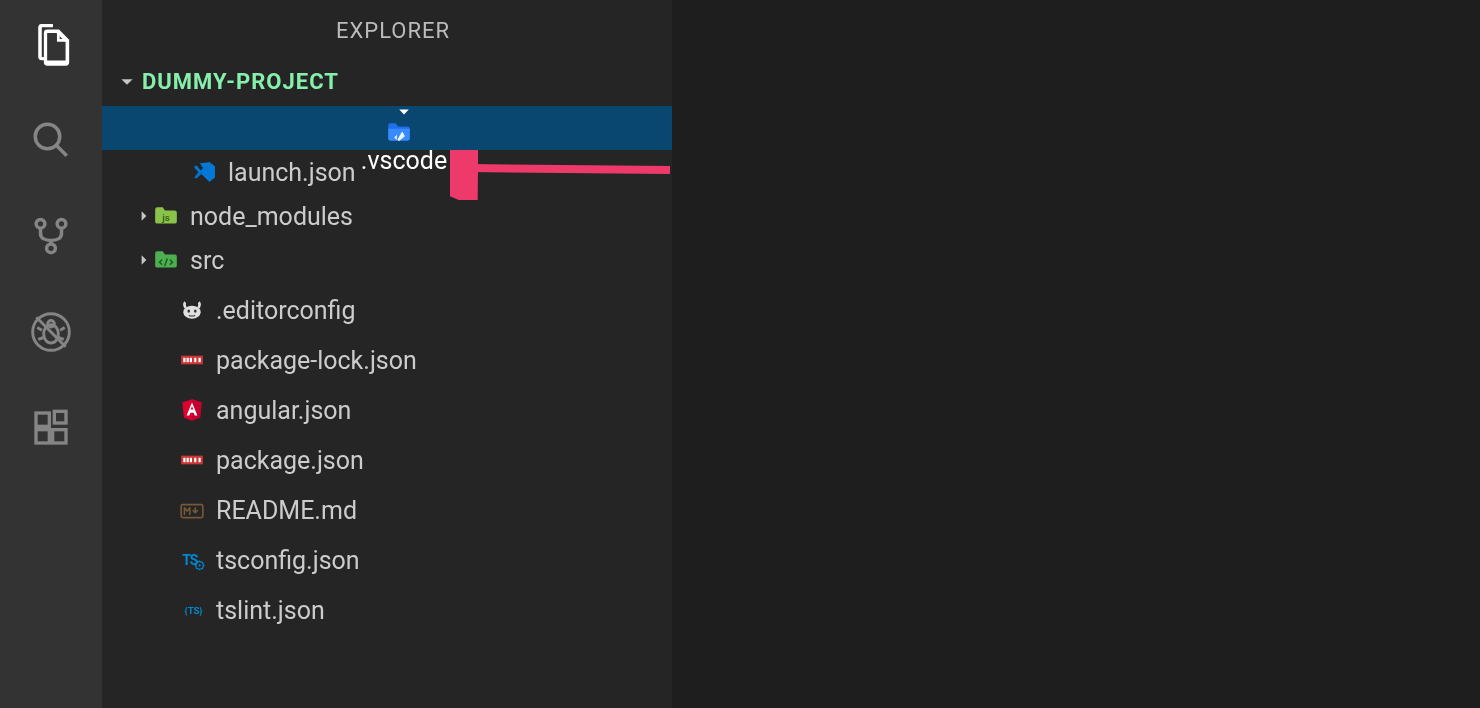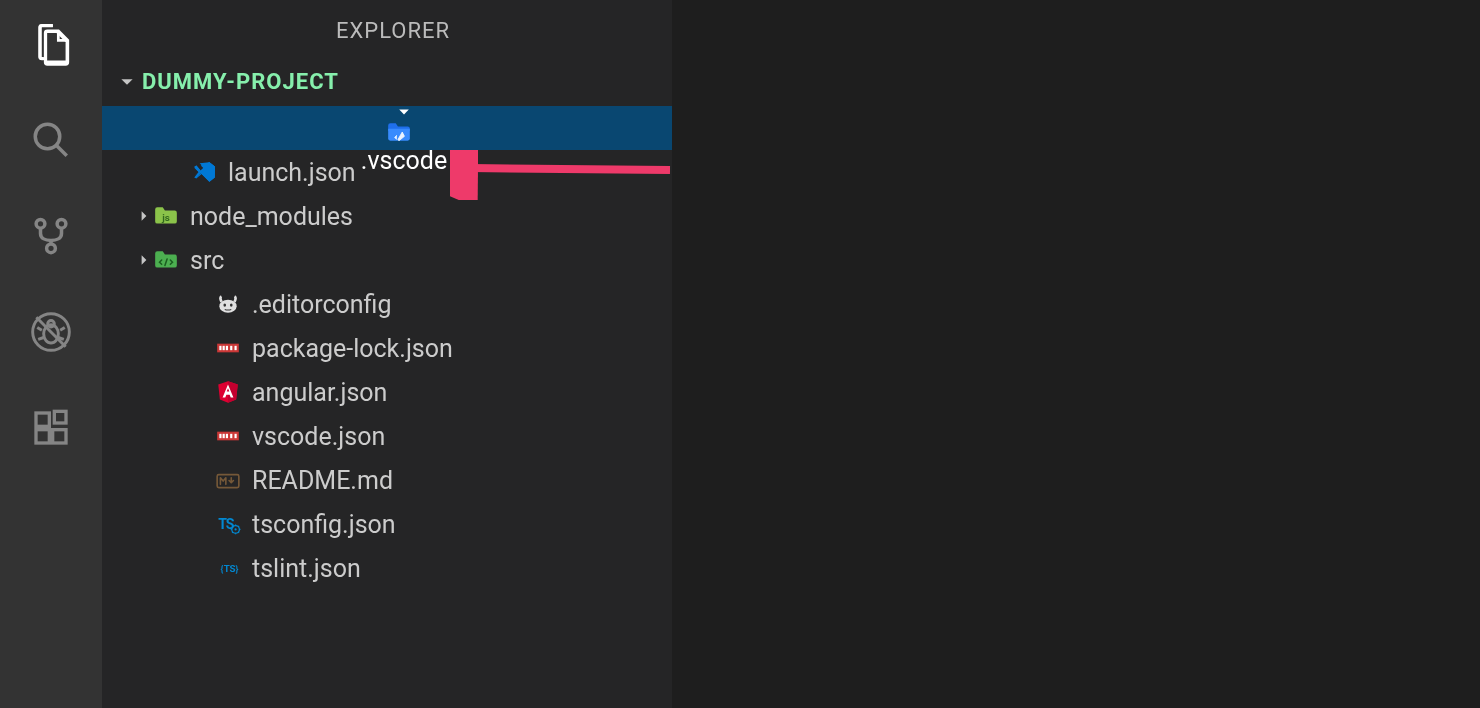--- a/index.html
+++ b/index.html
@@ -94,21 +94,21 @@
     justify-content: center;
     margin-right: 10px;
     flex-shrink: 0;
     text-decoration: underline;
   }
   .tree-item .label {
     white-space: nowrap;
   }
   .indent-0 { padding-left: 34px; }
   .indent-1 { padding-left: 72px; }
-  .file-indent-0 { padding-left: 96px; }
+  .file-indent-0 { padding-left: 60px; margin-top: 6px; }
   .spacer-nochevron { width: 16px; flex-shrink: 0; }
   .editor {
     flex: 1;
     background: #1e1e1e;
   }
   .arrow-annotation {
     position: absolute;
     left: 450px;
     top: 150px;
     pointer-events: none;
@@ -286,21 +286,21 @@
       <span class="icon">
         <svg width="26" height="26" viewBox="0 0 24 24">
           <rect x="2" y="8" width="20" height="8" fill="#cb3837"></rect>
           <rect x="4" y="10" width="2" height="4" fill="#fff"></rect>
           <rect x="7" y="10" width="2" height="4" fill="#fff"></rect>
           <rect x="10" y="10" width="2" height="4" fill="#fff"></rect>
           <rect x="14" y="10" width="2" height="4" fill="#fff"></rect>
           <rect x="18" y="10" width="2" height="4" fill="#fff"></rect>
         </svg>
       </span>
-      <span class="label">vscode.json</span>
+      <span class="label">package.json</span>
     </div>
 
     <div class="tree-item file-indent-0">
       <span class="spacer-nochevron"></span>
       <span class="icon">
         <svg width="26" height="26" viewBox="0 0 24 24">
           <rect x="2" y="7" width="20" height="12" rx="1.5" fill="none" stroke="#755838" stroke-width="1.5"></rect>
           <path d="M5 16v-6l2.5 3L10 10v6M15 10v4m-2-1.5l2 2 2-2" stroke="#755838" stroke-width="1.5" fill="none" stroke-linecap="round" stroke-linejoin="round"></path>
         </svg>
       </span>

